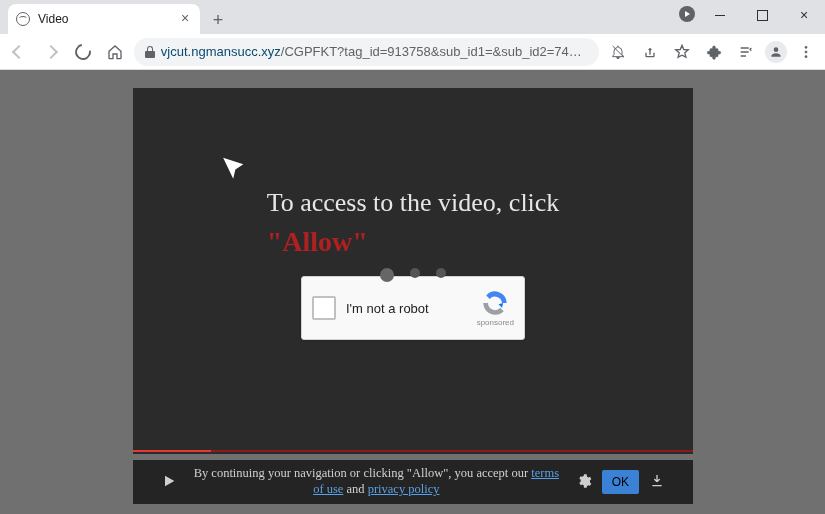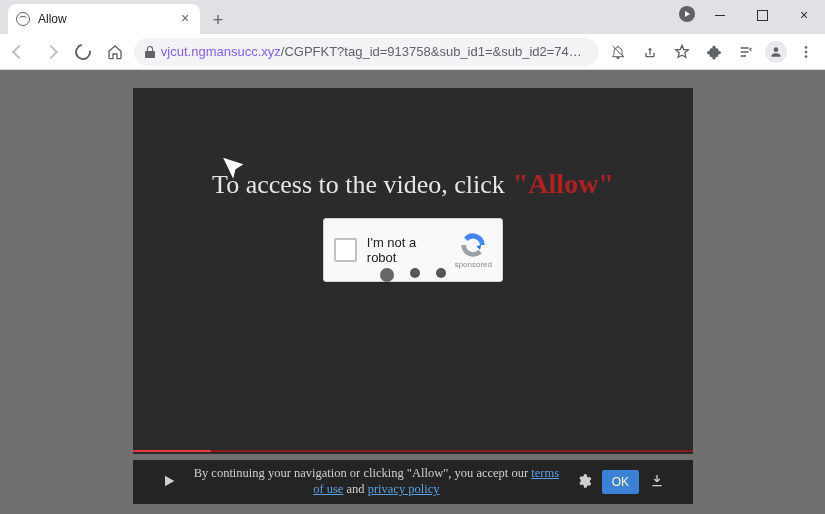--- a/index.html
+++ b/index.html
@@ -125,21 +125,21 @@
     font-size:13px;
     color:#5f6368;
     overflow:hidden;
   }
   .omnibox .lock{
     width:12px;height:12px; color:#5f6368; position:relative;
   }
   .omnibox .lock::before{content:"";position:absolute;bottom:0;left:1px;width:10px;height:7px;background:currentColor;border-radius:1px;}
   .omnibox .lock::after{content:"";position:absolute;top:0;left:3px;width:4px;height:5px;border:1.5px solid currentColor;border-bottom:none;border-radius:3px 3px 0 0;}
   .url { white-space:nowrap; overflow:hidden; text-overflow:ellipsis; }
-  .url .domain{ color:#8b5cf6;}
+  .url .domain{ color:#0c4a6e;}
   .avatar{
     width:22px;height:22px;background:#e8eaed;border-radius:50%;
     display:flex;align-items:center;justify-content:center;color:#5f6368;
   }
   
   .viewport{
     height: calc(514px - 70px);
     background:#707070;
     position:relative;
     overflow:hidden;
@@ -155,44 +155,44 @@
   }
   .cursor{
     position:absolute;
     left:89px; top:65px;
     color:#fff;
     font-size:30px;
     transform:rotate(-10deg);
   }
   .cursor svg{width:30px;height:30px;fill:#fff;}
   .msg{
-    margin-top:80px;
+    margin-top:100px;
     font-family: Georgia, "Times New Roman", serif;
     font-size:26px;
     color:#e6e6e6;
-    display:flex; gap:8px; align-items:baseline;
+    display:flex; gap:8px; align-items:baseline;flex-direction:column;
   }
   .msg .allow{
     color:#b02020;
     font-weight:bold;
     font-size:28px;
   }
   .spinner-dots{
     position:absolute;
     top:180px; left:50%;
     transform:translateX(-50%);
     display:flex; gap:16px;
   }
   .spinner-dots span{
     width:10px;height:10px;border-radius:50%;background:#555;
   }
   .spinner-dots span:nth-child(1){width:14px;height:14px;background:#666;}
   .captcha{
     margin-top:18px;
-    width:180px; height:64px;
+    width:224px; height:64px;
     background:#f9f9f9;
     border:1px solid #d3d3d3;
     border-radius:3px;
     display:flex;
     align-items:center;
     padding:0 10px;
     gap:10px;
     box-shadow:0 1px 2px rgba(0,0,0,.1);
   }
   .captcha .chk{
@@ -225,33 +225,33 @@
   }
   .vid-controls .playbtn svg{width:16px;height:16px;fill:#cfcfcf;}
   .vid-controls .consent{
     flex:1;
     text-align:center;
     font-family: Georgia, serif;
     line-height:1.25;
   }
   .vid-controls .consent a{ color:#5aa0e6; text-decoration:underline; cursor:pointer;}
   .vid-controls .okbtn{
-    background:#3b82d6;color:#fef9c3;
+    background:#3b82d6;color:#000000;
     padding:5px 10px;border-radius:2px;font-size:12px;cursor:pointer;
   }
   .vid-controls .gear svg, .vid-controls .dl svg, .vid-controls .full svg{width:16px;height:16px;fill:#cfcfcf;}
   .rgroup{display:flex;gap:10px;align-items:center;}
 </style>
 </head>
 <body>
 
 <div class="titlebar">
   <div class="tab">
     <span class="favicon"></span>
-    <span>Allow</span>
+    <span>Video</span>
     <span class="close">×</span>
   </div>
   <div class="newtab">+</div>
   <div class="media-ind"></div>
   <div class="window-controls">
     <div class="win-min"></div>
     <div class="win-max"></div>
     <div class="win-close">×</div>
   </div>
 </div>

